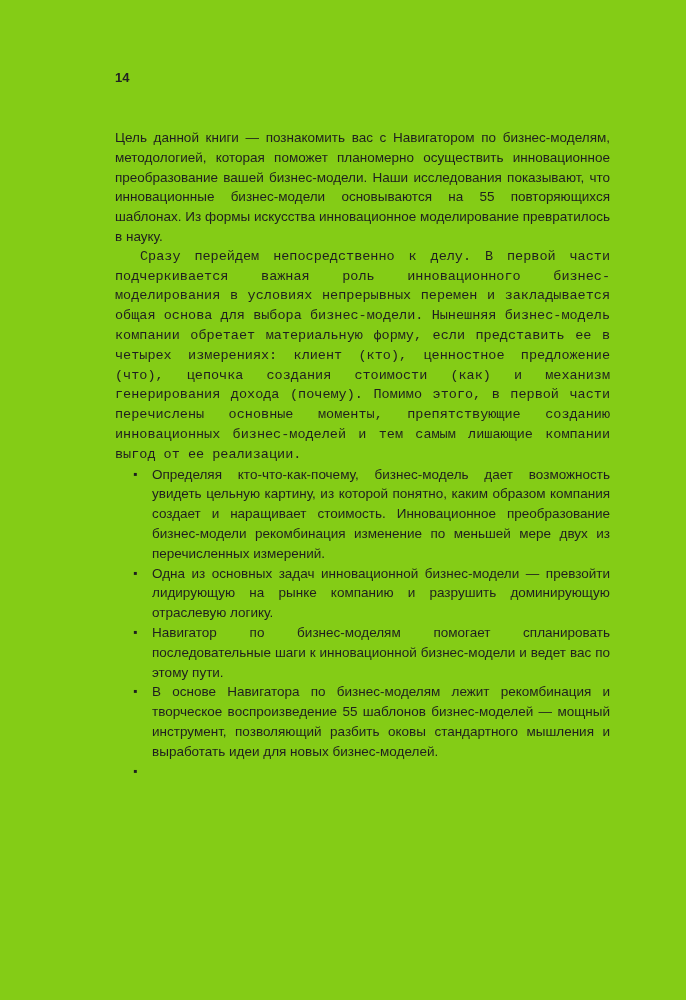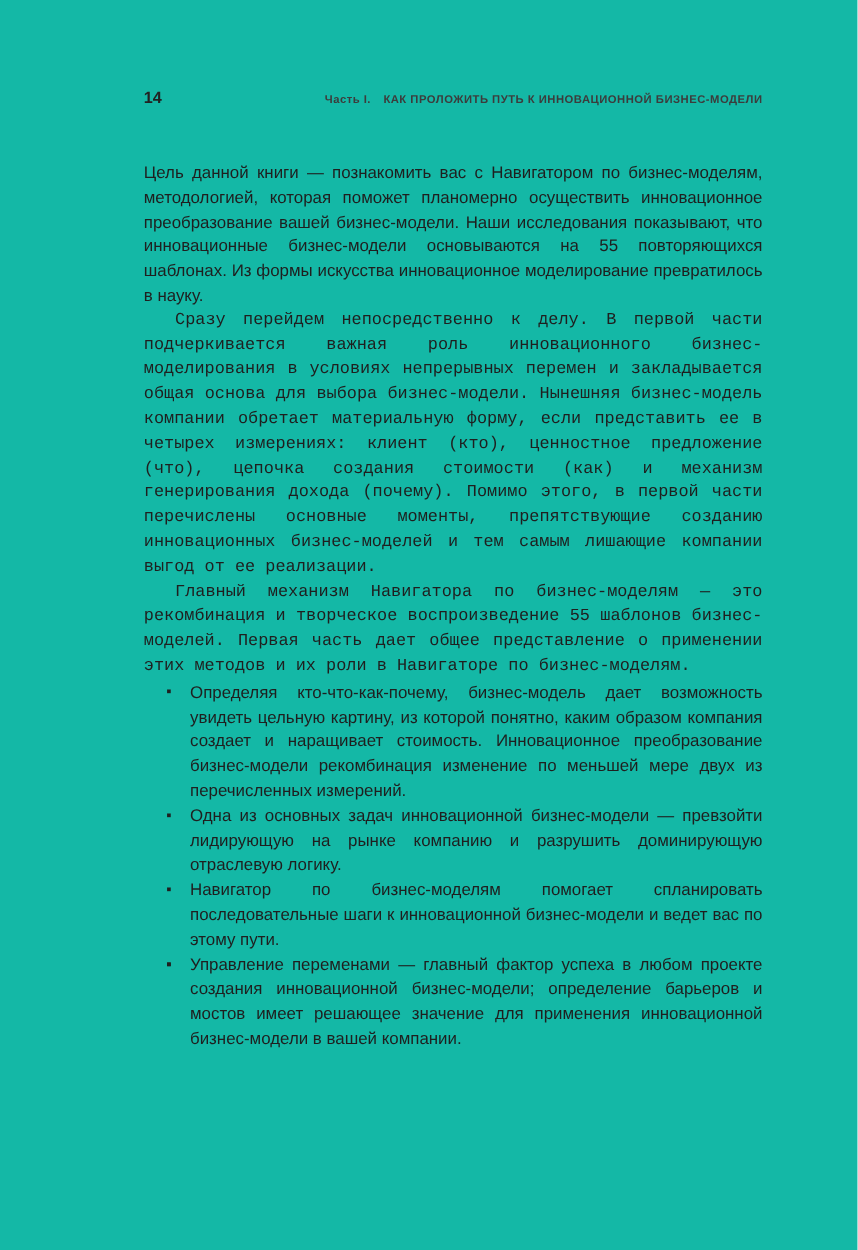--- a/index.html
+++ b/index.html
@@ -4,21 +4,21 @@
 <style>
   html, body {
     margin: 0;
     padding: 0;
     background: #ffffff;
   }
   .page {
     position: relative;
     width: 686px;
     height: 1000px;
-    background: #14b8a6;
+    background: #84cc16;
     font-family: "Liberation Sans", sans-serif;
     color: #1f1f1f;
     overflow: hidden;
   }
   .running-head {
     position: absolute;
     top: 70px;
     left: 115px;
     right: 76px;
     display: flex;
@@ -80,47 +80,42 @@
     color: #1f1f1f;
   }
 </style>
 </head>
 <body>
 
 <div class="page">
 
   <header class="running-head">
     <span class="page-num">14</span>
-    <span class="head-title">
-      <span class="part-label">Часть I.</span>
-      <span class="chapter-title">Как проложить путь к инновационной бизнес-модели</span>
-    </span>
   </header>
 
   <main class="body-text">
     <p class="para">Цель данной книги — познакомить вас с Навигатором по бизнес-моделям, методологией, которая поможет планомерно осуществить инновационное преобразование вашей бизнес-модели. Наши исследования показывают, что инновационные бизнес-модели основываются на 55 повторяющихся шаблонах. Из формы искусства инновационное моделирование превратилось в науку.</p>
     <p class="para indent">Сразу перейдем непосредственно к делу. В первой части подчеркивается важная роль инновационного бизнес-моделирования в условиях непрерывных перемен и закладывается общая основа для выбора бизнес-модели. Нынешняя бизнес-модель компании обретает материальную форму, если представить ее в четырех измерениях: клиент (кто), ценностное предложение (что), цепочка создания стоимости (как) и механизм генерирования дохода (почему). Помимо этого, в первой части перечислены основные моменты, препятствующие созданию инновационных бизнес-моделей и тем самым лишающие компании выгод от ее реализации.</p>
-    <p class="para indent">Главный механизм Навигатора по бизнес-моделям — это рекомбинация и творческое воспроизведение 55 шаблонов бизнес-моделей. Первая часть дает общее представление о применении этих методов и их роли в Навигаторе по бизнес-моделям.</p>
 
     <ul class="bullet-list">
       <li>
         <span class="bullet-marker">▪</span>
         <span>Определяя кто-что-как-почему, бизнес-модель дает возможность увидеть цельную картину, из которой понятно, каким образом компания создает и наращивает стоимость. Инновационное преобразование бизнес-модели рекомбинация изменение по меньшей мере двух из перечисленных измерений.</span>
       </li>
       <li>
         <span class="bullet-marker">▪</span>
         <span>Одна из основных задач инновационной бизнес-модели — превзойти лидирующую на рынке компанию и разрушить доминирующую отраслевую логику.</span>
       </li>
       <li>
         <span class="bullet-marker">▪</span>
         <span>Навигатор по бизнес-моделям помогает спланировать последовательные шаги к инновационной бизнес-модели и ведет вас по этому пути.</span>
       </li>
       <li>
         <span class="bullet-marker">▪</span>
+        <span>В основе Навигатора по бизнес-моделям лежит рекомбинация и творческое воспроизведение 55 шаблонов бизнес-моделей — мощный инструмент, позволяющий разбить оковы стандартного мышления и выработать идеи для новых бизнес-моделей.</span>
       </li>
       <li>
         <span class="bullet-marker">▪</span>
-        <span>Управление переменами — главный фактор успеха в любом проекте создания инновационной бизнес-модели; определение барьеров и мостов имеет решающее значение для применения инновационной бизнес-модели в вашей компании.</span>
       </li>
     </ul>
   </main>
 
 </div>
 
 </body></html>

